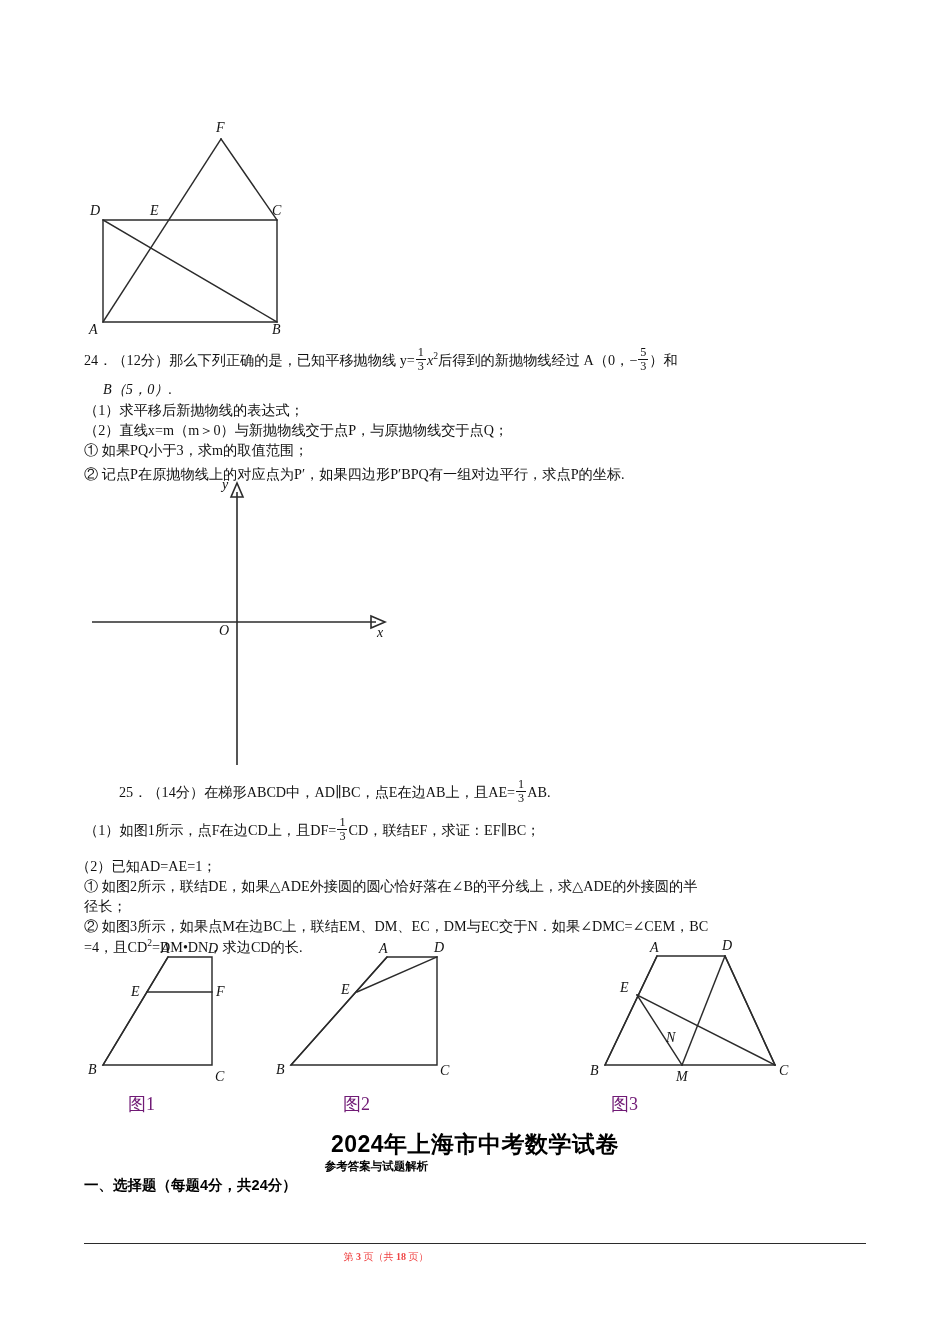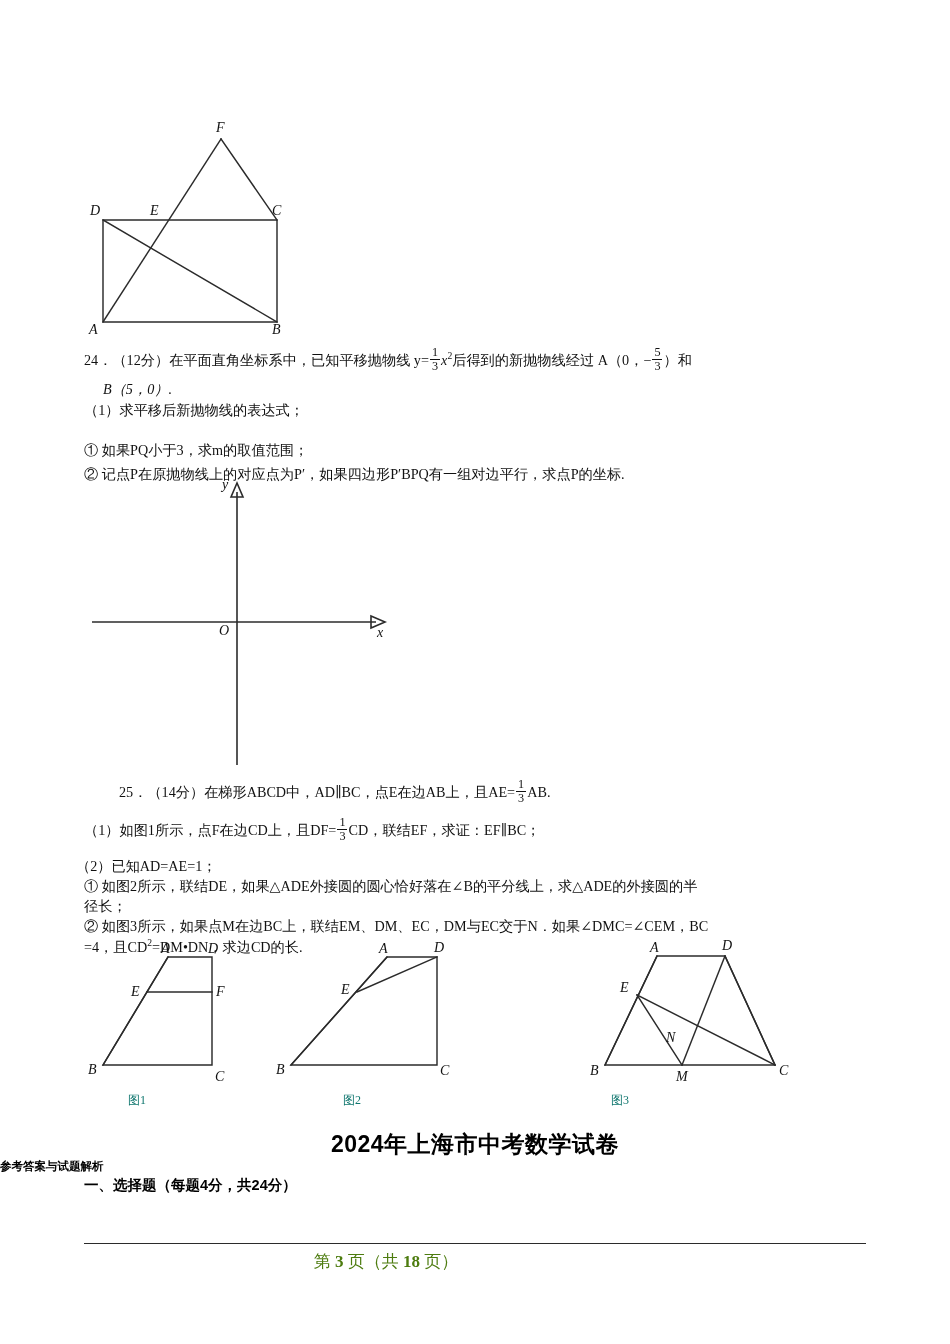--- a/index.html
+++ b/index.html
@@ -67,20 +67,21 @@
     text-align: center;
     font-family: "Liberation Sans", sans-serif;
     font-weight: bold;
     font-size: 23px;
     letter-spacing: 0.5px;
     color: #000;
   }
   .doc-sub {
     position: absolute;
     width: 753px;
+    text-align: center;
     font-family: "Liberation Sans", sans-serif;
     font-weight: bold;
     font-size: 11.5px;
     color: #000;
   }
   .sec-head {
     position: absolute;
     font-family: "Liberation Sans", sans-serif;
     font-weight: bold;
     font-size: 14.5px;
@@ -92,28 +93,28 @@
     position: absolute;
     left: 84px;
     width: 782px;
     height: 0;
     border-top: 1px solid #2b2b2b;
   }
   .footer {
     position: absolute;
     width: 772px;
     text-align: center;
-    font-size: 17px;
-    color: #4d7c0f;
+    font-size: 10px;
+    color: #ef4444;
   }
   .footer b { font-weight: bold; }
   .fig-cap {
     position: absolute;
-    font-size: 12px;
-    color: #0f766e;
+    font-size: 18px;
+    color: #701a75;
     white-space: nowrap;
   }
 </style>
 </head>
 <body>
 
 <div class="page">
 
   <svg style="left:0px; top:0px;" width="950" height="360">
 
@@ -126,24 +127,25 @@
     <path class="stroke" d="M221,139 L277,220"></path>
   </svg>
   <span class="lbl" style="left:216px; top:120px;">F</span>
   <span class="lbl" style="left:90px; top:203px;">D</span>
   <span class="lbl" style="left:150px; top:203px;">E</span>
   <span class="lbl" style="left:272px; top:203px;">C</span>
   <span class="lbl" style="left:89px; top:322px;">A</span>
   <span class="lbl" style="left:272px; top:322px;">B</span>
 
   <div class="txt" style="left:84px; top:348px;">
-    <span>24．</span><span>（12分）</span><span>在平面直角坐标系中，已知平移抛物线 y=</span><span class="frac"><span class="num">1</span><span class="den">3</span></span><span class="it">x</span><sup class="sq">2</sup><span>后得到的新抛物线经过 A（0，</span><span>−</span><span class="frac"><span class="num">5</span><span class="den">3</span></span><span>）和</span>
+    <span>24．</span><span>（12分）</span><span>那么下列正确的是，已知平移抛物线 y=</span><span class="frac"><span class="num">1</span><span class="den">3</span></span><span class="it">x</span><sup class="sq">2</sup><span>后得到的新抛物线经过 A（0，</span><span>−</span><span class="frac"><span class="num">5</span><span class="den">3</span></span><span>）和</span>
   </div>
   <div class="txt it" style="left:103px; top:379px;">B（5，0）.</div>
   <div class="txt" style="left:84px; top:400px;text-align:center;">（1）求平移后新抛物线的表达式；</div>
+  <div class="txt" style="left:84px; top:420px;">（2）直线x=m（m＞0）与新抛物线交于点P，与原抛物线交于点Q；</div>
   <div class="txt" style="left:84px; top:440px;">① 如果PQ小于3，求m的取值范围；</div>
   <div class="txt" style="left:84px; top:464px;">② 记点P在原抛物线上的对应点为P′，如果四边形P′BPQ有一组对边平行，求点P的坐标.</div>
 
   <svg style="left:0px; top:0px;" width="950" height="800">
 
     <path class="axis" d="M92,622 L376,622"></path>
     <path class="axis" d="M371,616 L385,622 L371,628 Z" fill="#2b2b2b" stroke="none"></path>
 
     <path class="axis" d="M237,765 L237,492"></path>
     <path class="axis" d="M231,497 L237,483 L243,497 Z" fill="#2b2b2b" stroke="none"></path>

